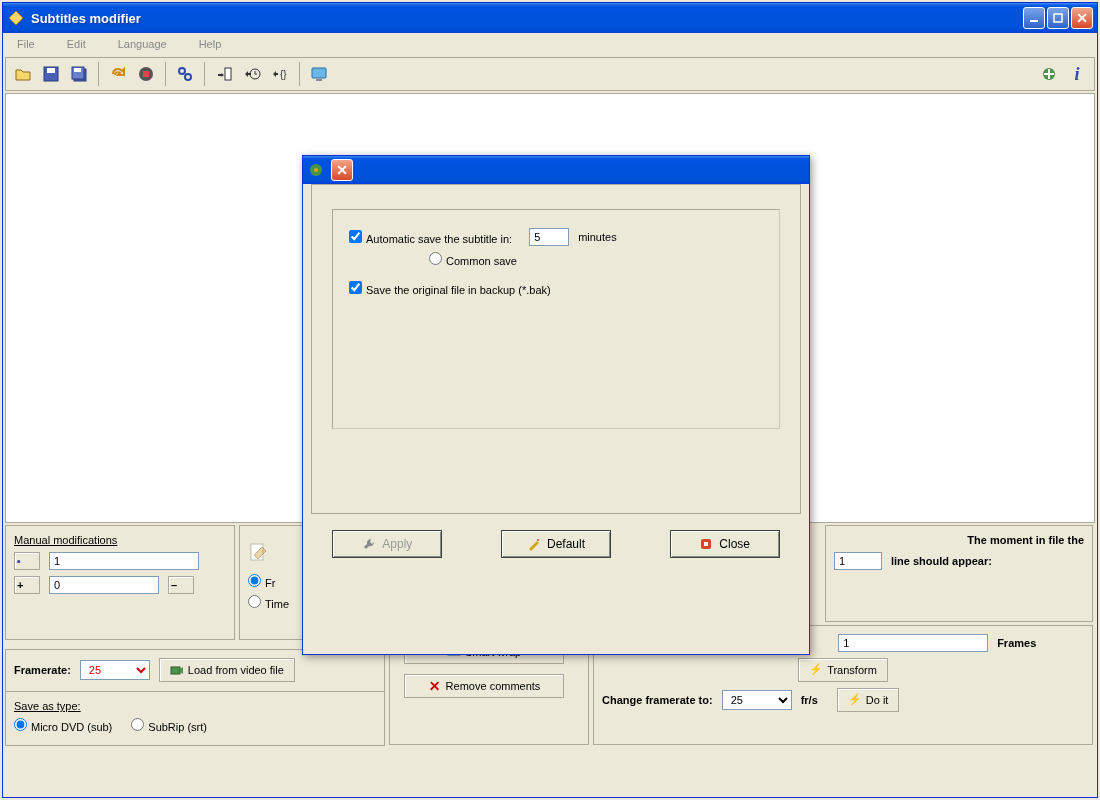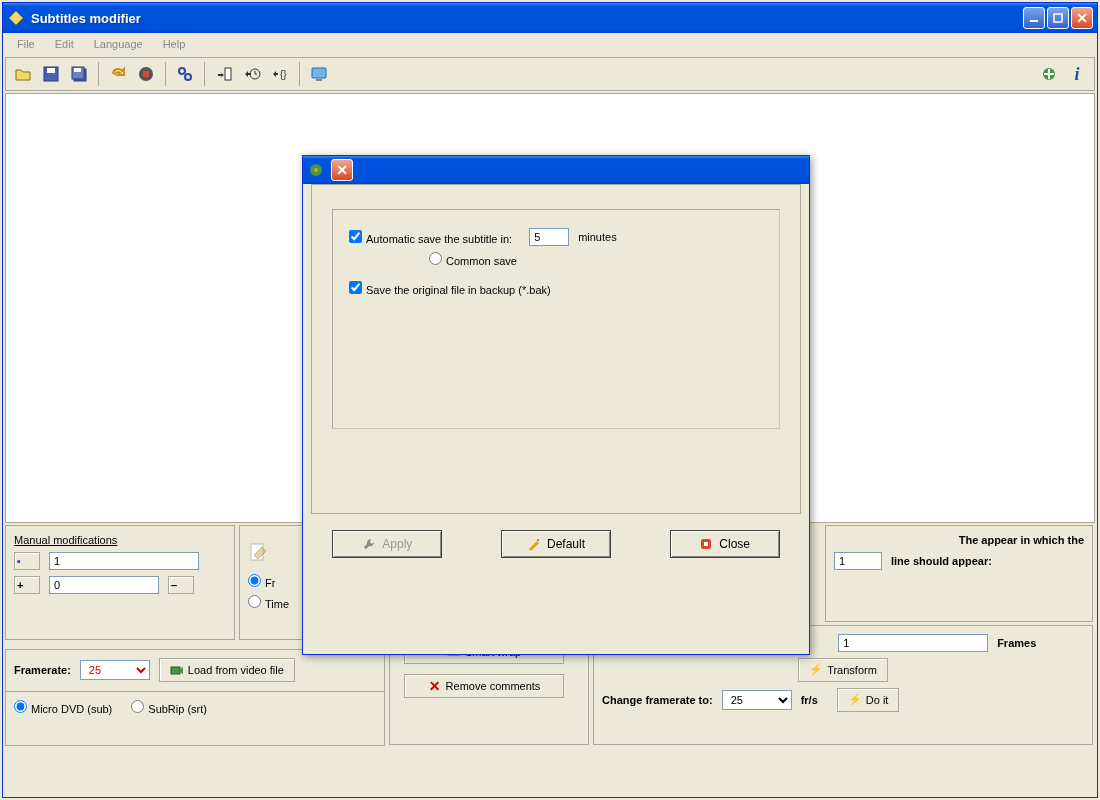--- a/index.html
+++ b/index.html
@@ -46,21 +46,21 @@
   font-family: Arial;
   cursor: pointer;
 }
 .win-btn.min, .win-btn.max { background: linear-gradient(to bottom, #7ba4e8, #2f62cd); color: white; }
 .win-btn.close { background: linear-gradient(to bottom, #f1a689, #d9482a); color: white; font-size: 14px; }
 .menubar {
   height: 22px;
   display: flex;
   align-items: center;
   padding: 0 6px;
-  gap: 4px;
+  gap: 16px;
   background: #ece9d8;
   color: #888;
 }
 .menubar span { padding: 2px 8px; cursor: default; }
 .toolbar {
   height: 34px;
   border: 1px solid #aca899;
   margin: 2px;
   display: flex;
   align-items: center;
@@ -315,20 +315,21 @@
           <span class="tiny-icon"><svg width="14" height="14">
                 <rect x="1" y="4" width="9" height="7" fill="#4a944a" stroke="#2a5a2a"></rect>
                 <path d="M10 6l3-2v7l-3-2z" fill="#4a944a"></path>
               </svg></span>
           <span style="text-align:left">Load from video file</span>
         </button>
       </div>
     </div>
 
     <div class="group" style="left:0; top:166px; width:380px; height:55px;">
+      <span class="group-title">Save as type:</span>
       <div class="row">
         <label><input type="radio" name="savetype" checked="" style=""><span>Micro DVD (sub)</span></label>
         <label style="margin-left:10px"><input type="radio" name="savetype" style=""><span>SubRip (srt)</span></label>
       </div>
     </div>
 
     <div class="group" style="left:234px; top:0; width:146px; height:115px;">
       <div style="height:40px;display:flex;align-items:center;justify-content:flex-start">
         <span><svg width="22" height="22">
               <rect x="3" y="2" width="12" height="16" fill="#fff" stroke="#bba"></rect>
@@ -375,21 +376,21 @@
         <select class="input-box" style="width:70px"><option>25</option></select>
         <b>fr/s</b>
         <button class="btn" style="margin-left:10px">
           <span class="tiny-icon" style="color:#d4a814">⚡</span>
           <span>Do it</span>
         </button>
       </div>
     </div>
 
     <div class="group" style="left:820px; top:0; width:268px; height:97px;">
-      <div style="text-align:right"><b>The appear in which the</b></div>
+      <div style="text-align:right"><b>The moment in file the</b></div>
       <div class="row" style="margin-top:6px">
         <input class="input-box" style="width: 48px;" value="1">
         <b>line should appear:</b>
       </div>
     </div>
 
   </div>
 </div>
 
 <div class="dialog">

